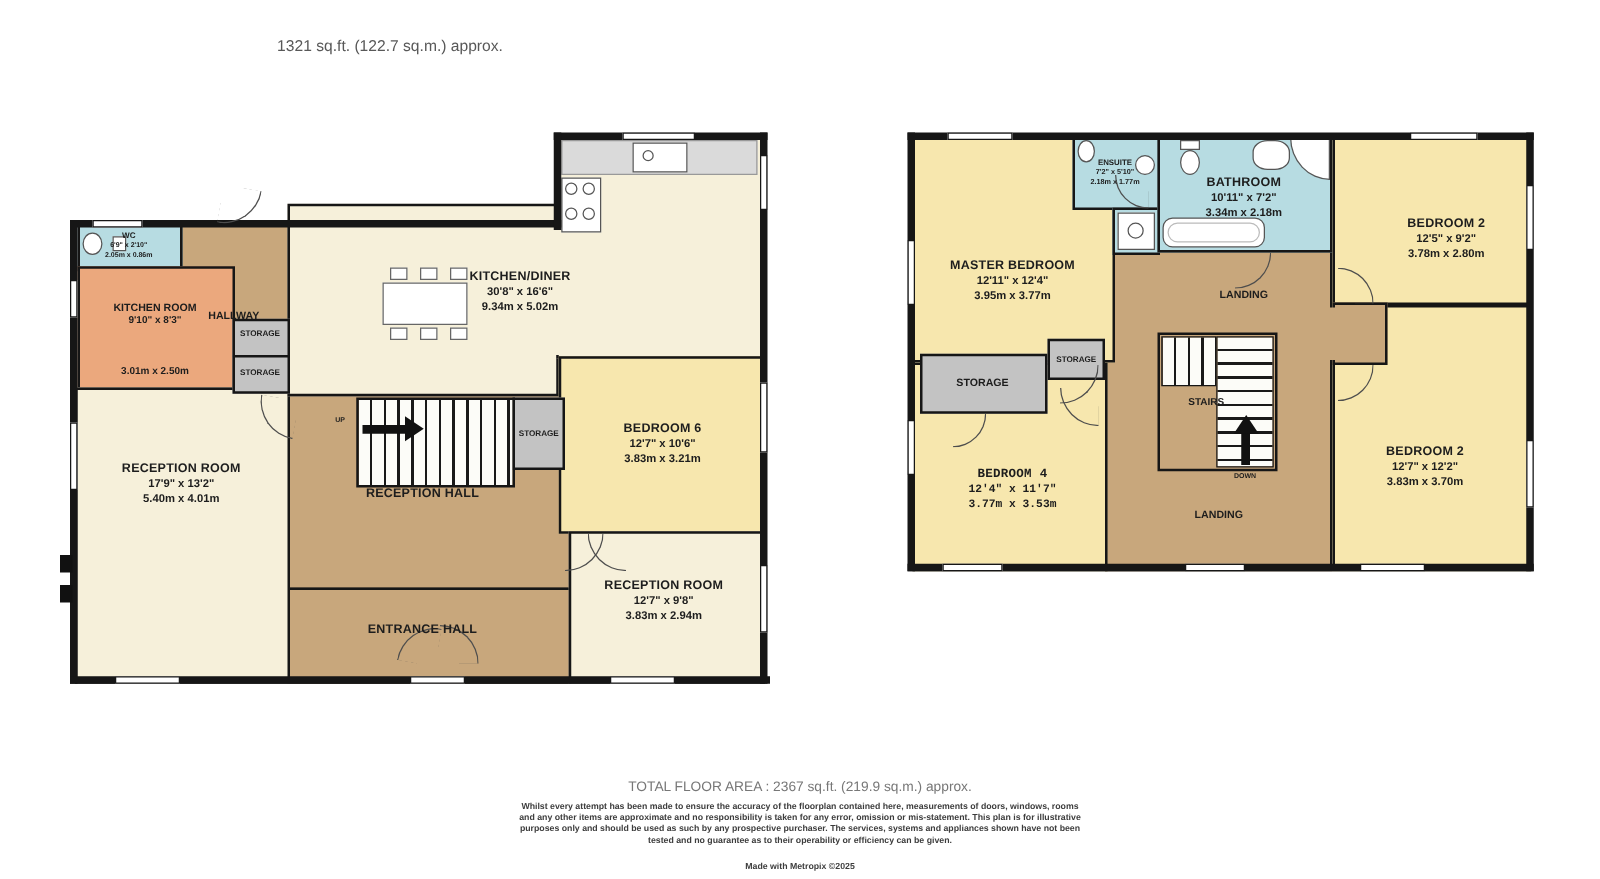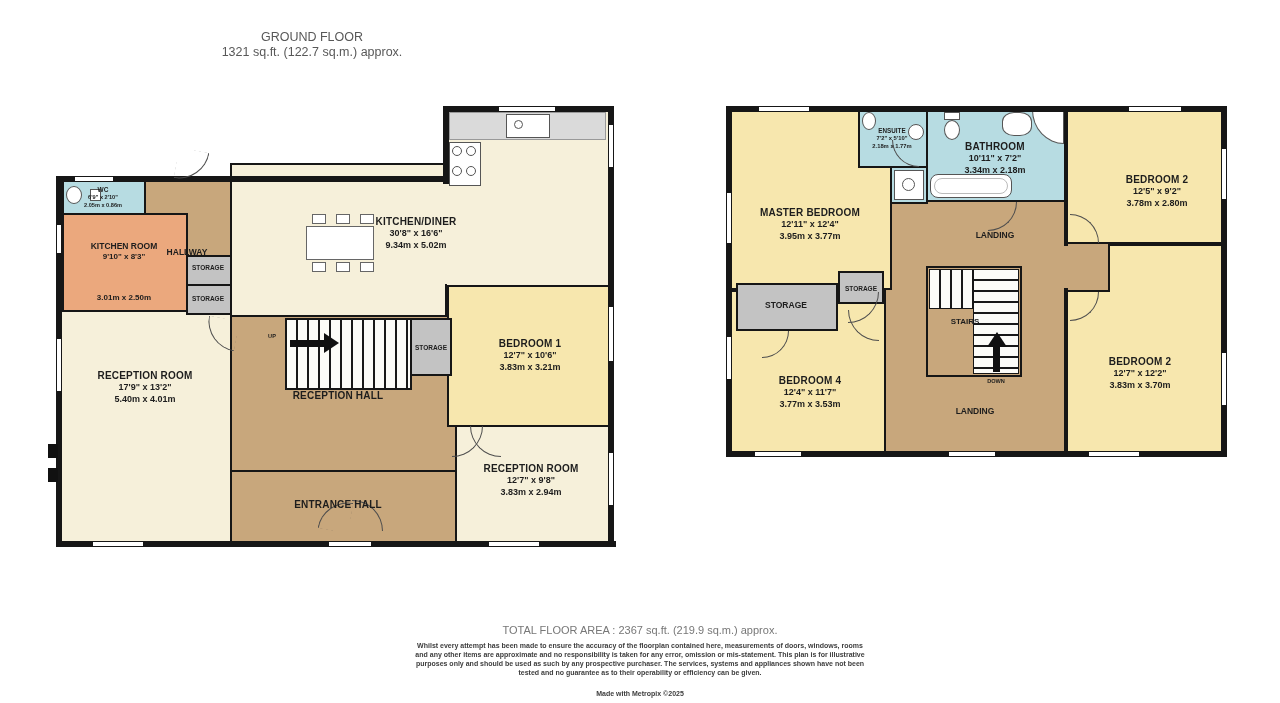--- a/index.html
+++ b/index.html
@@ -34,21 +34,20 @@
            background:repeating-linear-gradient(180deg,#fcfcf8 0 9px,#191919 9px 11px);}
   .blk{position:absolute;background:#111;}
   .ftr{position:absolute;text-align:center;z-index:30;}
 </style>
 </head>
 <body>
 
 <div class="page">
 
   <div class="hdr" style="left:132px;top:30px;width:360px;">
-    <div>GROUND FLOOR</div>
     <div>1321 sq.ft. (122.7 sq.m.) approx.</div>
   </div>
 
   <div class="room c-tan" style="left:230px;top:315px;width:227px;height:157px;"></div>
   <div class="room c-tan" style="left:230px;top:470px;width:227px;height:77px;"></div>
   <div class="room c-tan" style="left:144px;top:178px;width:88px;height:80px;"></div>
   <div class="room c-blue" style="left:62px;top:178px;width:84px;height:39px;"></div>
   <div class="room c-orange" style="left:62px;top:213px;width:126px;height:99px;"></div>
   <div class="room c-cream" style="left:60px;top:310px;width:172px;height:237px;"></div>
   <div class="room c-cream" style="left:230px;top:163px;width:217px;height:154px;"></div>
@@ -174,21 +173,21 @@
     <span class="nm-s">KITCHEN ROOM</span>
     <span class="dm" style="font-size:8px;">9'10" x 8'3"</span>
     <span class="dm" style="font-size:8px;margin-top:31px;">3.01m x 2.50m</span>
   </div>
   <div class="lbl" style="left:416px;top:233px;">
     <span class="nm">KITCHEN/DINER</span>
     <span class="dm">30'8" x 16'6"</span>
     <span class="dm">9.34m x 5.02m</span>
   </div>
   <div class="lbl" style="left:530px;top:355px;">
-    <span class="nm">BEDROOM 1</span>
+    <span class="nm">BEDROOM 6</span>
     <span class="dm">12'7" x 10'6"</span>
     <span class="dm">3.83m x 3.21m</span>
   </div>
   <div class="lbl" style="left:145px;top:387px;">
     <span class="nm">RECEPTION ROOM</span>
     <span class="dm">17'9" x 13'2"</span>
     <span class="dm">5.40m x 4.01m</span>
   </div>
   <div class="lbl" style="left:338px;top:395px;">
     <span class="nm">RECEPTION HALL</span>
@@ -239,21 +238,21 @@
   </div>
   <div class="lbl" style="left:786px;top:306px;">
     <span class="nm-s">STORAGE</span>
   </div>
   <div class="lbl" style="left:861px;top:289px;">
     <span class="tiny">STORAGE</span>
   </div>
   <div class="lbl" style="left:965px;top:322px;">
     <span style="font-size:8px;">STAIRS</span>
   </div>
-  <div class="lbl" style="left:810px;top:392px;">
+  <div class="lbl" style="left:810px;top:392px;font-family:Liberation Mono, monospace;">
     <span class="nm">BEDROOM 4</span>
     <span class="dm">12'4" x 11'7"</span>
     <span class="dm">3.77m x 3.53m</span>
   </div>
   <div class="lbl" style="left:975px;top:412px;">
     <span class="nm-s">LANDING</span>
   </div>
   <div class="lbl" style="left:1140px;top:373px;">
     <span class="nm">BEDROOM 2</span>
     <span class="dm">12'7" x 12'2"</span>

